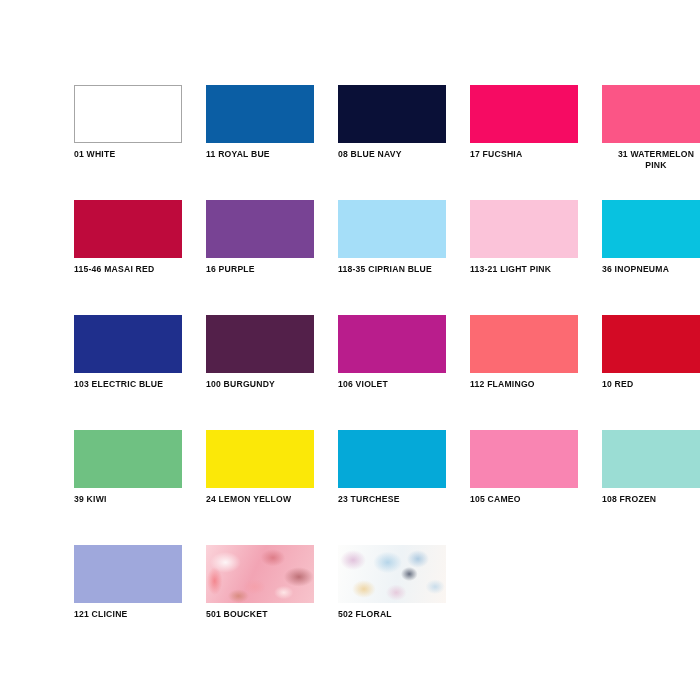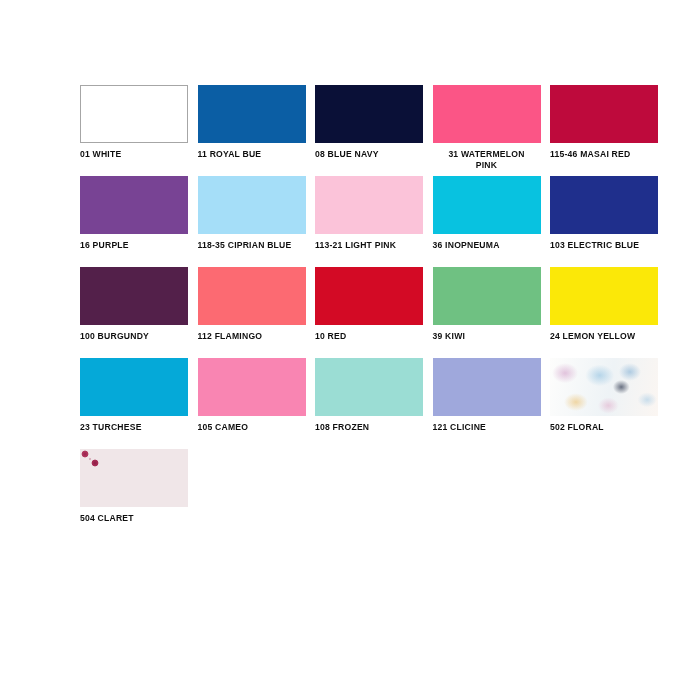--- a/index.html
+++ b/index.html
@@ -19,28 +19,29 @@
   #swatch-card {
     position: relative;
     width: 700px;
     height: 700px;
     background: #ffffff;
     box-sizing: border-box;
   }
 
   .grid {
     position: absolute;
-    left: 80px;
+    left: 74px;
     top: 85px;
     width: 578px;
     display: grid;
     grid-template-columns: repeat(5, 108px);
     grid-column-gap: 9.5px;
     grid-row-gap: 0px;
     grid-auto-rows: 91px;
+    gap: 24px;
   }
 
   .cell {
     width: 108px;
     position: relative;
   }
   .cell.empty { visibility: hidden; }
 
   .swatch {
     width: 108px;
@@ -141,20 +142,24 @@
       </div>
       <div class="cell">
         <div class="swatch" title="11 ROYAL BUE" style="background-color: rgb(11, 94, 164);"></div>
         <div class="label">11 ROYAL BUE</div>
       </div>
       <div class="cell">
         <div class="swatch" title="08 BLUE NAVY" style="background-color: rgb(10, 16, 55);"></div>
         <div class="label">08 BLUE NAVY</div>
       </div>
       <div class="cell">
+        <div class="swatch" title="17 FUCSHIA" style="background-color: rgb(246, 11, 99);"></div>
+        <div class="label">17 FUCSHIA</div>
+      </div>
+      <div class="cell">
         <div class="swatch" title="31 WATERMELON
 PINK" style="background-color: rgb(251, 85, 134);"></div>
         <div class="label wrapped">31 WATERMELON
 PINK</div>
       </div>
       <div class="cell">
         <div class="swatch" title="115-46 MASAI RED" style="background-color: rgb(190, 10, 60);"></div>
         <div class="label">115-46 MASAI RED</div>
       </div>
       <div class="cell">
@@ -175,20 +180,24 @@
       </div>
       <div class="cell">
         <div class="swatch" title="103 ELECTRIC BLUE" style="background-color: rgb(31, 47, 140);"></div>
         <div class="label">103 ELECTRIC BLUE</div>
       </div>
       <div class="cell">
         <div class="swatch" title="100 BURGUNDY" style="background-color: rgb(83, 32, 74);"></div>
         <div class="label">100 BURGUNDY</div>
       </div>
       <div class="cell">
+        <div class="swatch" title="106 VIOLET" style="background-color: rgb(185, 29, 140);"></div>
+        <div class="label">106 VIOLET</div>
+      </div>
+      <div class="cell">
         <div class="swatch" title="112 FLAMINGO" style="background-color: rgb(252, 106, 114);"></div>
         <div class="label">112 FLAMINGO</div>
       </div>
       <div class="cell">
         <div class="swatch" title="10 RED" style="background-color: rgb(211, 10, 37);"></div>
         <div class="label">10 RED</div>
       </div>
       <div class="cell">
         <div class="swatch" title="39 KIWI" style="background-color: rgb(111, 193, 130);"></div>
         <div class="label">39 KIWI</div>
@@ -207,22 +216,22 @@
       </div>
       <div class="cell">
         <div class="swatch" title="108 FROZEN" style="background-color: rgb(155, 221, 212);"></div>
         <div class="label">108 FROZEN</div>
       </div>
       <div class="cell">
         <div class="swatch" title="121 CLICINE" style="background-color: rgb(159, 168, 220);"></div>
         <div class="label">121 CLICINE</div>
       </div>
       <div class="cell">
+        <div class="swatch pat-boucket" title="501 BOUCKET"></div>
+        <div class="label">501 BOUCKET</div>
+      </div>
+      <div class="cell">
         <div class="swatch pat-floral" title="502 FLORAL"></div>
         <div class="label">502 FLORAL</div>
-      </div>
-      <div class="cell">
-        <div class="swatch pat-claret" title="504 CLARET"></div>
-        <div class="label">504 CLARET</div>
       </div>
       <div class="cell empty"></div>
     </div>
 </div>
 
 </body></html>

